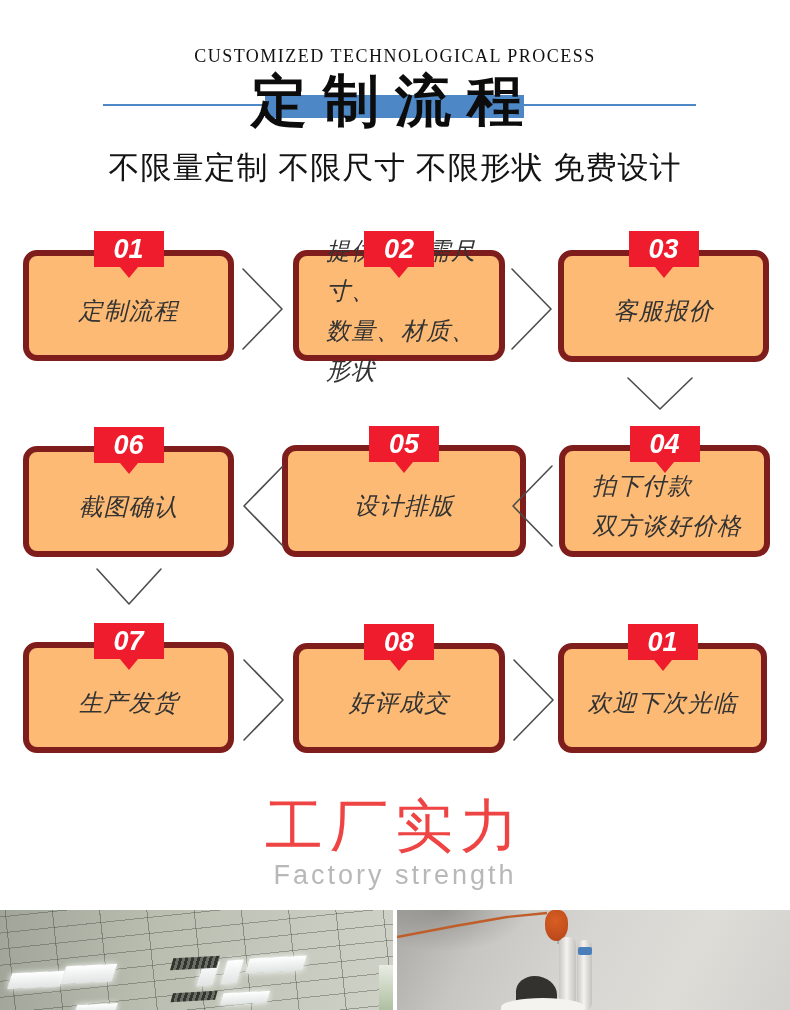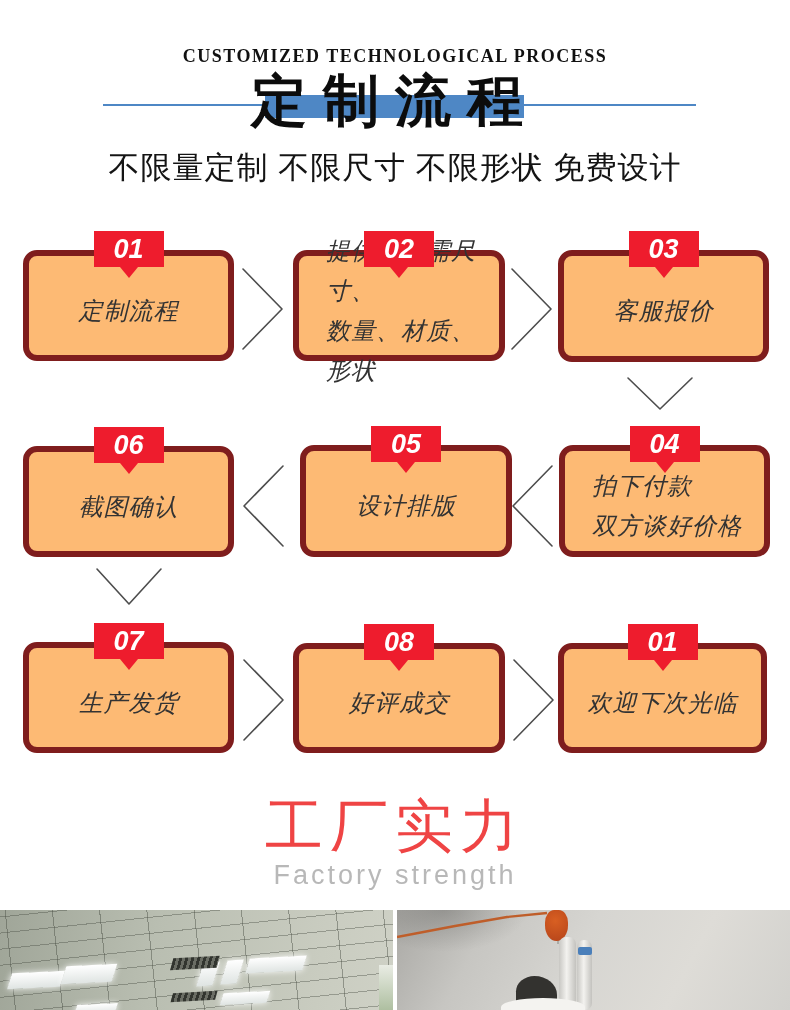--- a/index.html
+++ b/index.html
@@ -2,21 +2,21 @@
 <html><head>
 <meta charset="utf-8">
 <style>
   * { margin:0; padding:0; box-sizing:border-box; }
   html,body { background:#ffffff; }
   body { font-family:"Liberation Sans", sans-serif; }
   .page { position:relative; width:790px; height:1010px; margin:0 auto; background:#fff; overflow:hidden; }
 
   
   .kicker { position:absolute; top:46px; left:0; width:790px; text-align:center;
-            font-family:"Liberation Serif", serif; font-weight:bold; font-size:18px;
+            font-family:"Liberation Serif", serif; font-weight:normal; font-size:18px;
             letter-spacing:1.5px; color:#111; }
   .title-bar   { position:absolute; left:265px; top:95px;  width:259px; height:23px; background:#4e87c5; }
   .title-line-l{ position:absolute; left:103px; top:104px; width:162px; height:2px;  background:#4e87c5; }
   .title-line-r{ position:absolute; left:524px; top:104px; width:172px; height:2px;  background:#4e87c5; }
   .main-title  { position:absolute; top:64px; left:0; width:790px; text-align:center;
                  font-family:"Liberation Serif", serif; font-weight:900; font-size:56px;
                  letter-spacing:16px; color:#0c0c0c; z-index:2; }
   .tagline { position:absolute; top:147px; left:0; width:790px; text-align:center;
              font-size:31px; font-weight:400; letter-spacing:1px; color:#141414; }
 
@@ -126,21 +126,21 @@
   <div class="step-box" style="left:23px;top:446px;width:211px;height:111px">
     <div class="badge">
       <span>06</span>
       <i class="badge-tail"></i>
     </div>
     <div class="box-text">
       <span>截图确认</span>
     </div>
   </div>
 
-  <div class="step-box" style="left:300px;top:445px;width:212px;height:112px">
+  <div class="step-box" style="left:282px;top:445px;width:244px;height:112px">
     <div class="badge">
       <span>05</span>
       <i class="badge-tail"></i>
     </div>
     <div class="box-text">
       <span>设计排版</span>
     </div>
   </div>
 
   <div class="step-box two-line" style="left:559px;top:445px;width:211px;height:112px">

